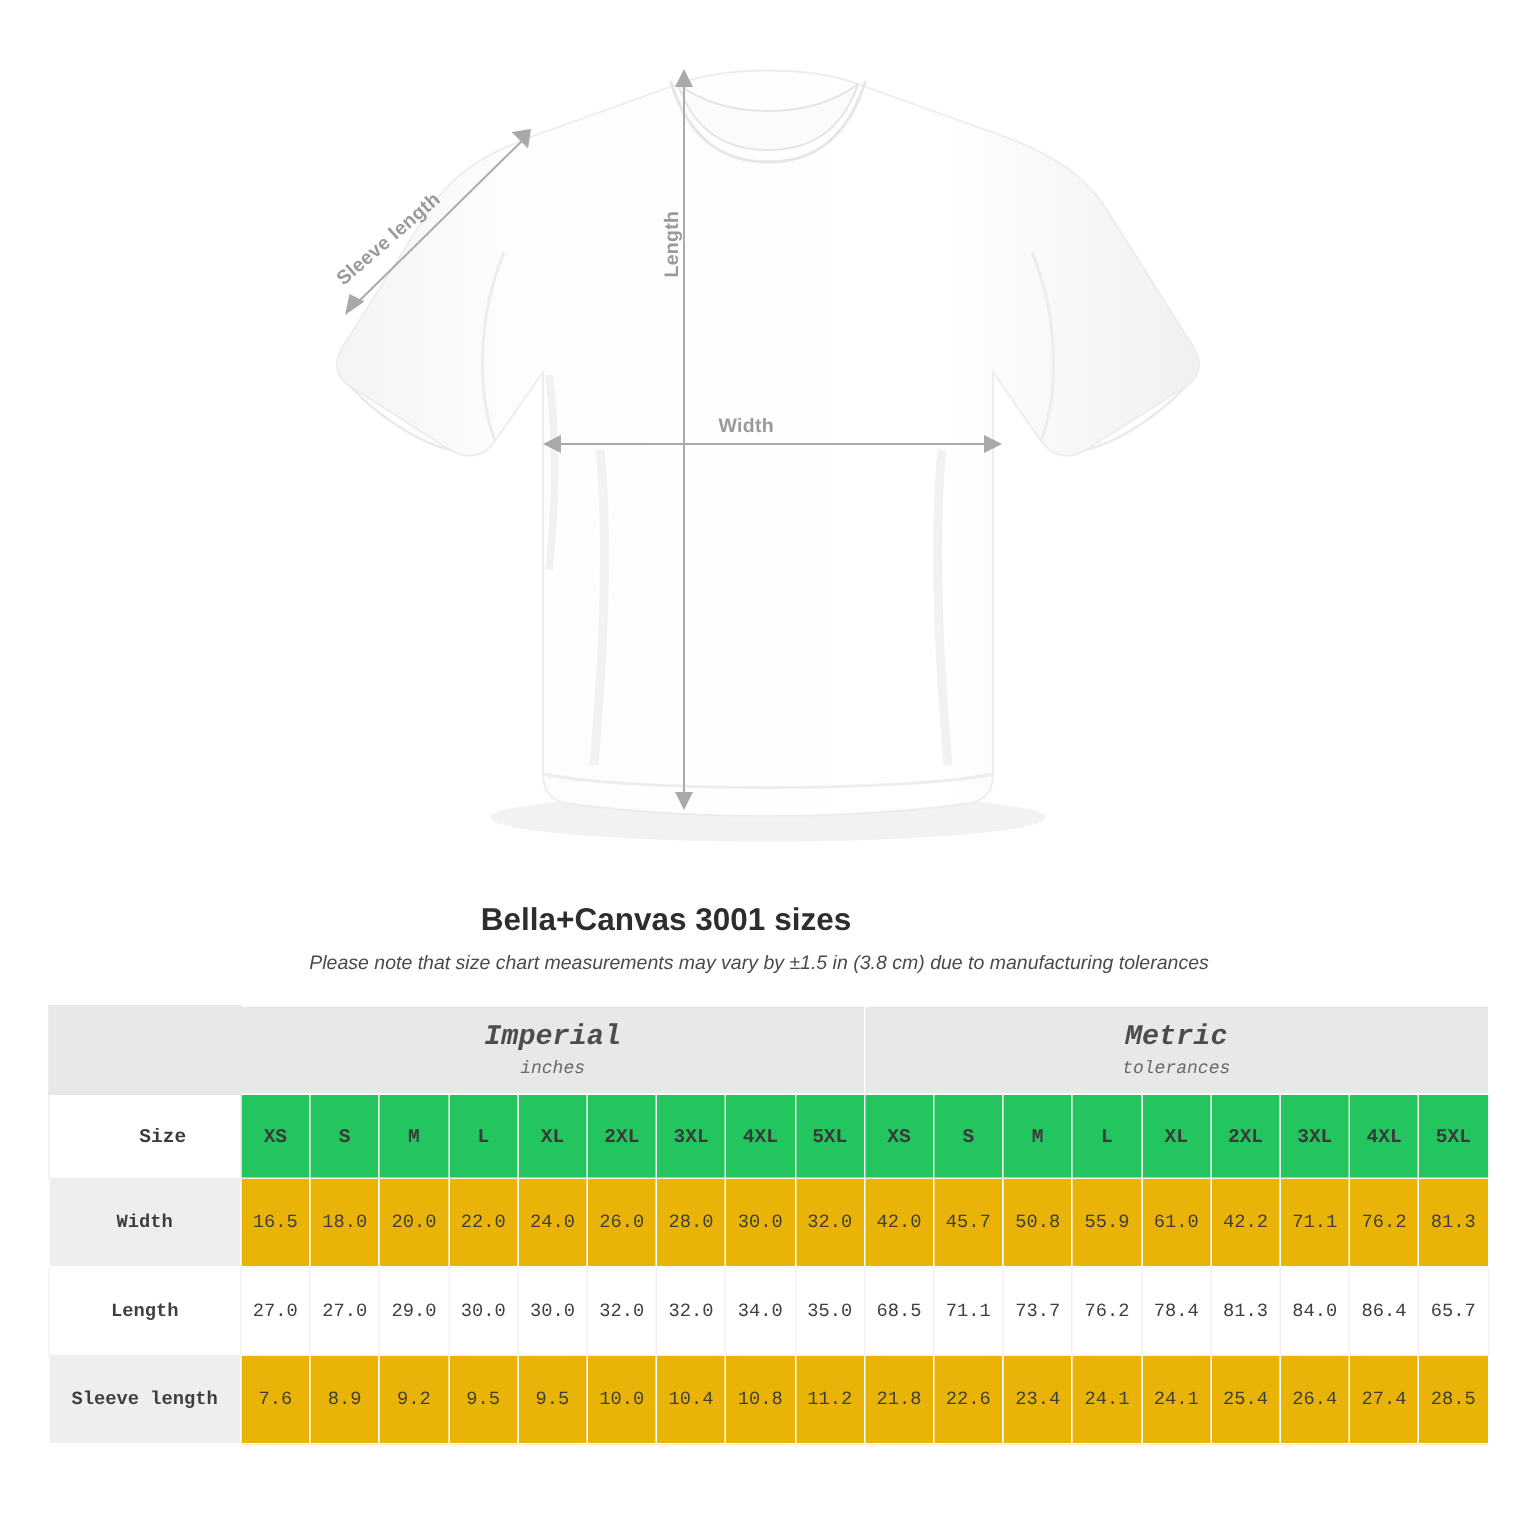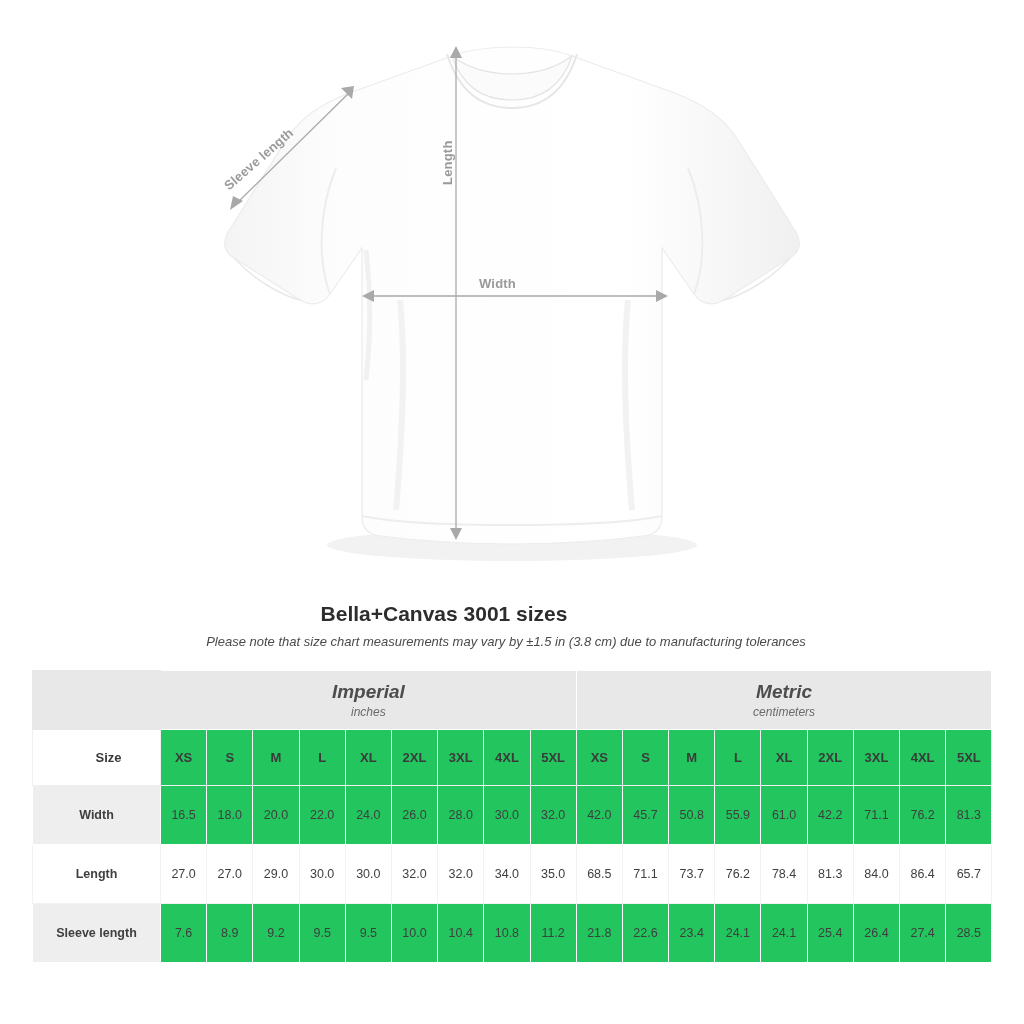--- a/index.html
+++ b/index.html
@@ -68,20 +68,21 @@
   
   .table-wrap {
     position: absolute;
     left: 32px; top: 670px;
     width: 960px;
   }
   table.size-chart {
     width: 960px;
     border-collapse: collapse;
     table-layout: fixed;
+    font-family: Liberation Mono, monospace;
   }
   table.size-chart td, table.size-chart th {
     border: 1px solid #ffffff;
     text-align: center;
     font-size: 12.5px;
     color: #3f3f3f;
     padding: 0;
     height: 59px;
     vertical-align: middle;
   }
@@ -108,21 +109,21 @@
   tr.head-row td {
     background: #22c55e;
     font-weight: bold;
     font-size: 13px;
     color: #3a3a3a;
     height: 56px;
     border-color: #f0f0f0;
   }
   tr.head-row td.rowlabel { background: #ffffff; padding-left: 24px; }
 
-  tr.band td { background: #22c55e; border-color: #ffffff; }
+  tr.band td { background: #eab308; border-color: #ffffff; }
   tr.plain td { background: #ffffff; border-color: #f2f2f2; }
 
   td.rowlabel {
     font-weight: bold;
     font-size: 13px;
     color: #3a3a3a;
     width: 128px;
   }
   tr.band td.rowlabel { background: #eeeeee; }
 
@@ -239,21 +240,21 @@
       </colgroup>
       <tbody>
         <tr class="syshead">
           <td class="corner"></td>
           <td colspan="9">
             <div class="sys-name">Imperial</div>
             <div class="sys-unit">inches</div>
           </td>
           <td colspan="9">
             <div class="sys-name">Metric</div>
-            <div class="sys-unit">centimeters</div>
+            <div class="sys-unit">tolerances</div>
           </td>
         </tr>
 
         <tr class="head-row">
           <td class="rowlabel">Size</td>
           <td>XS</td>
           <td>S</td>
           <td>M</td>
           <td>L</td>
           <td>XL</td>

